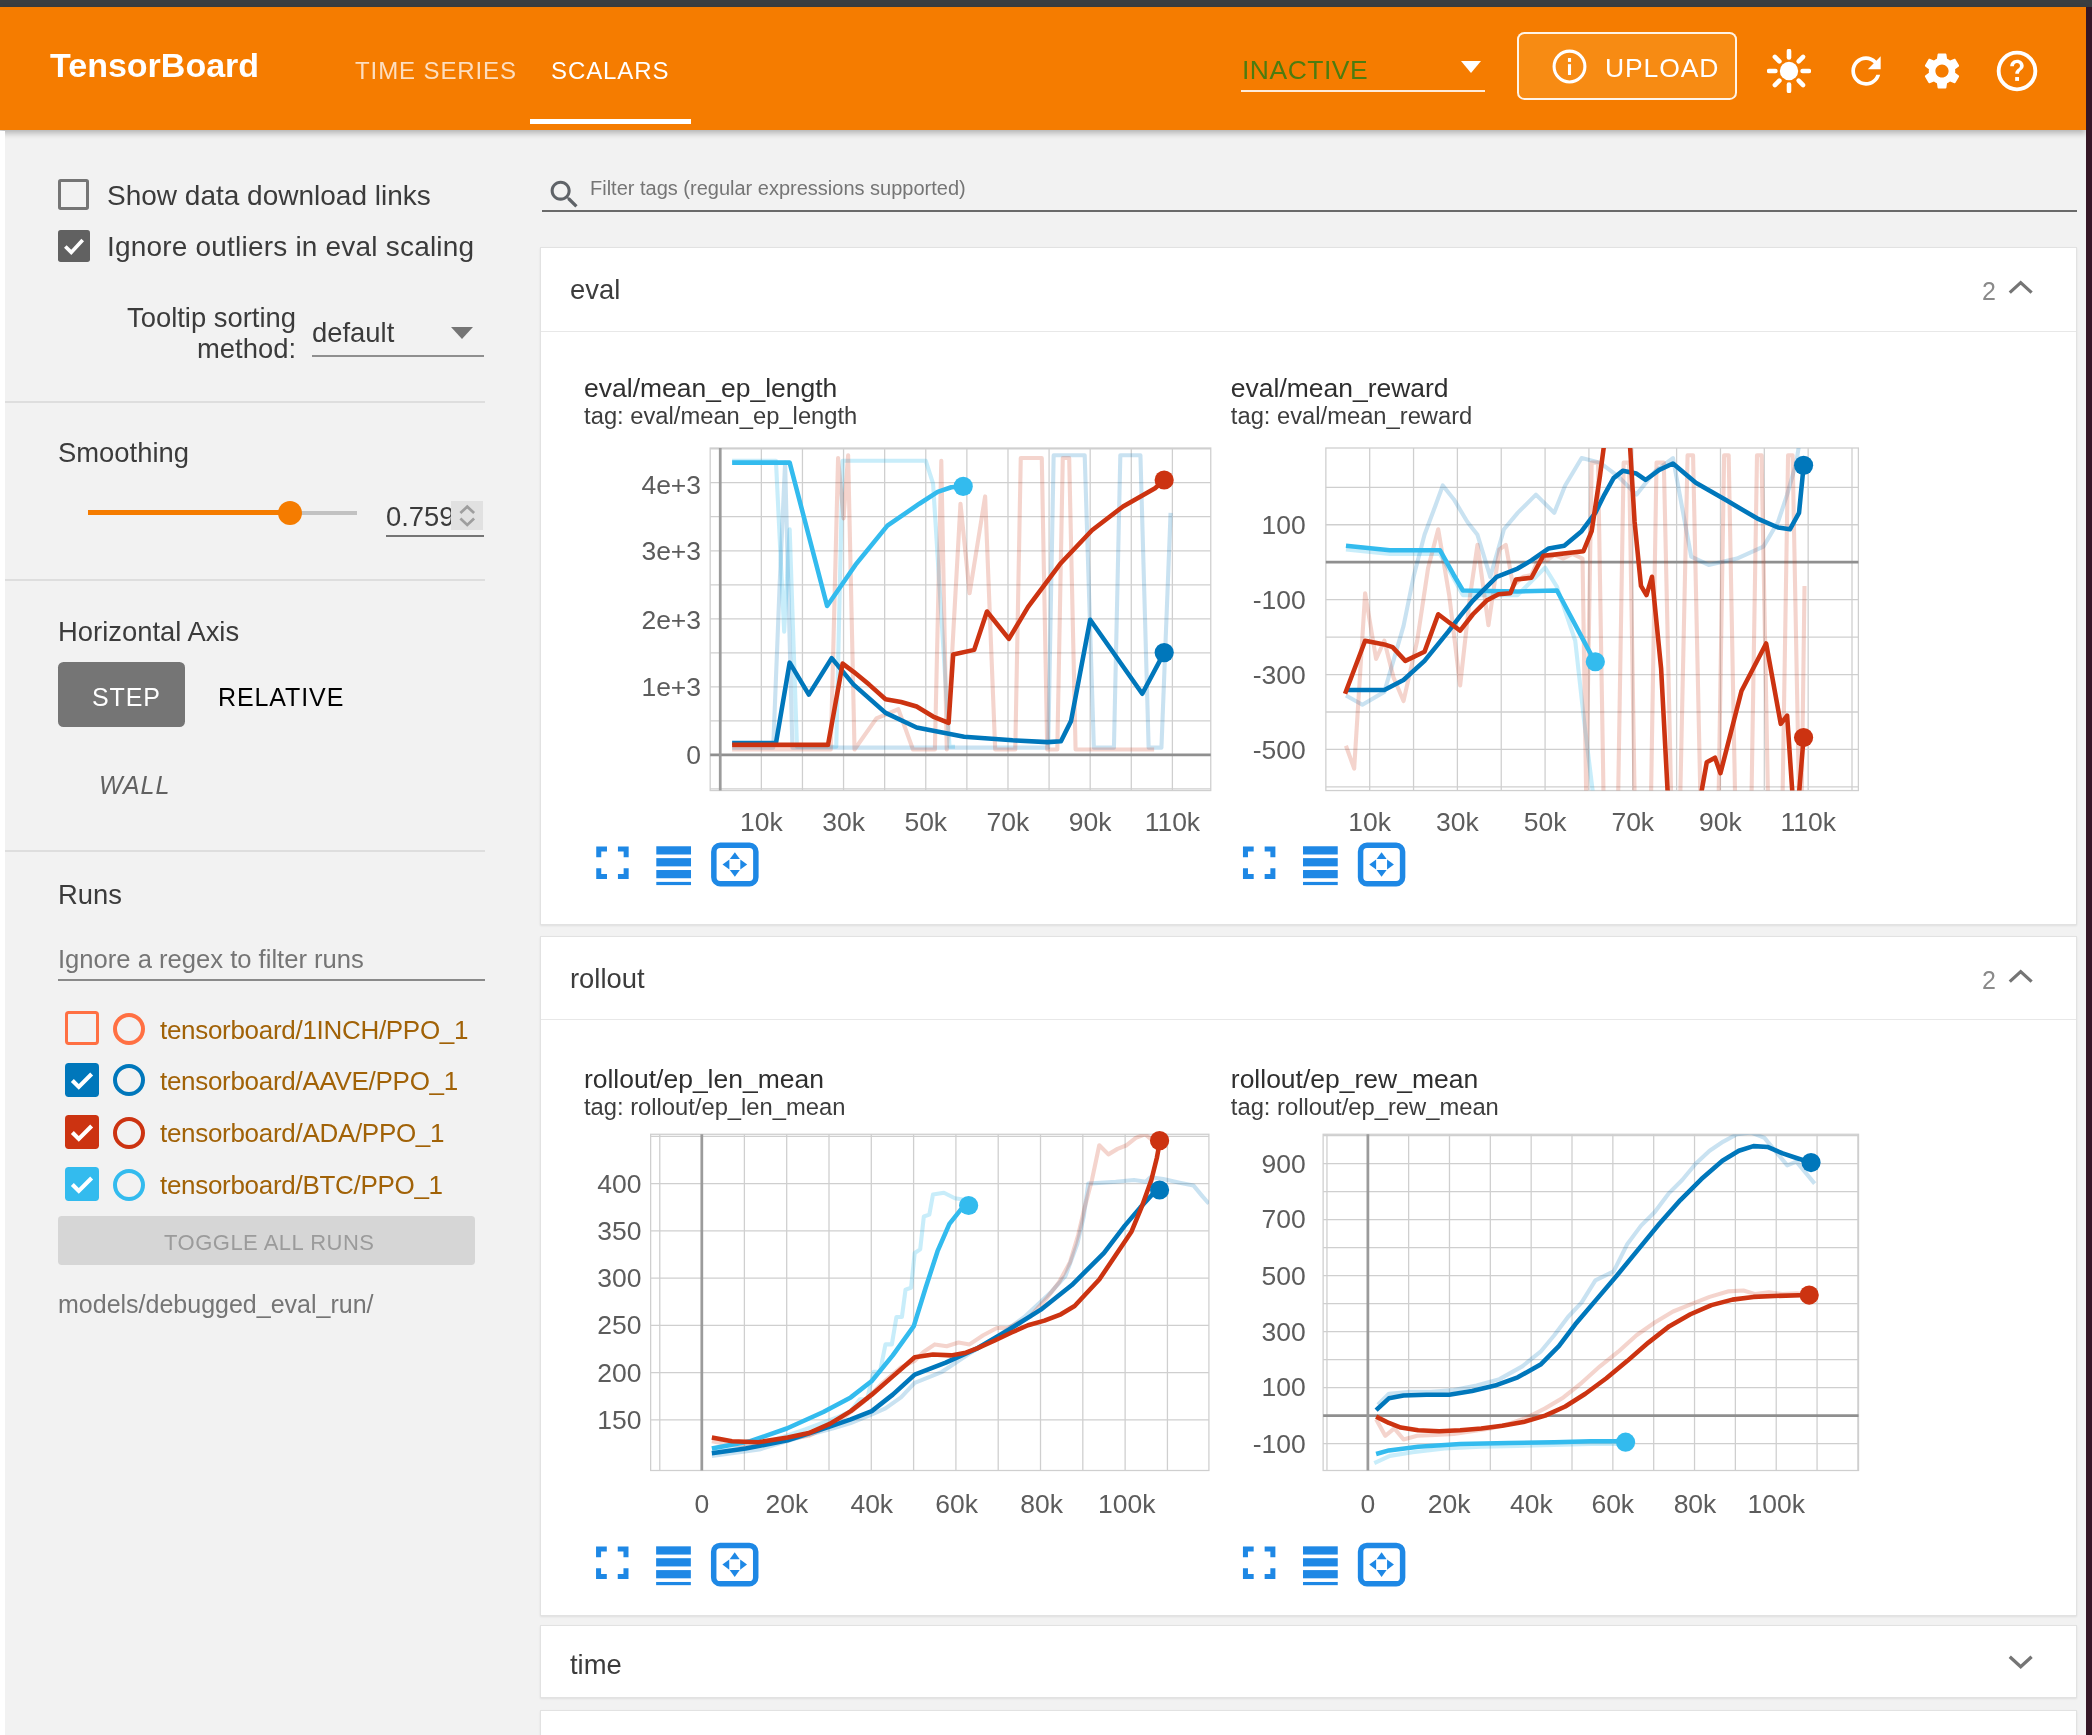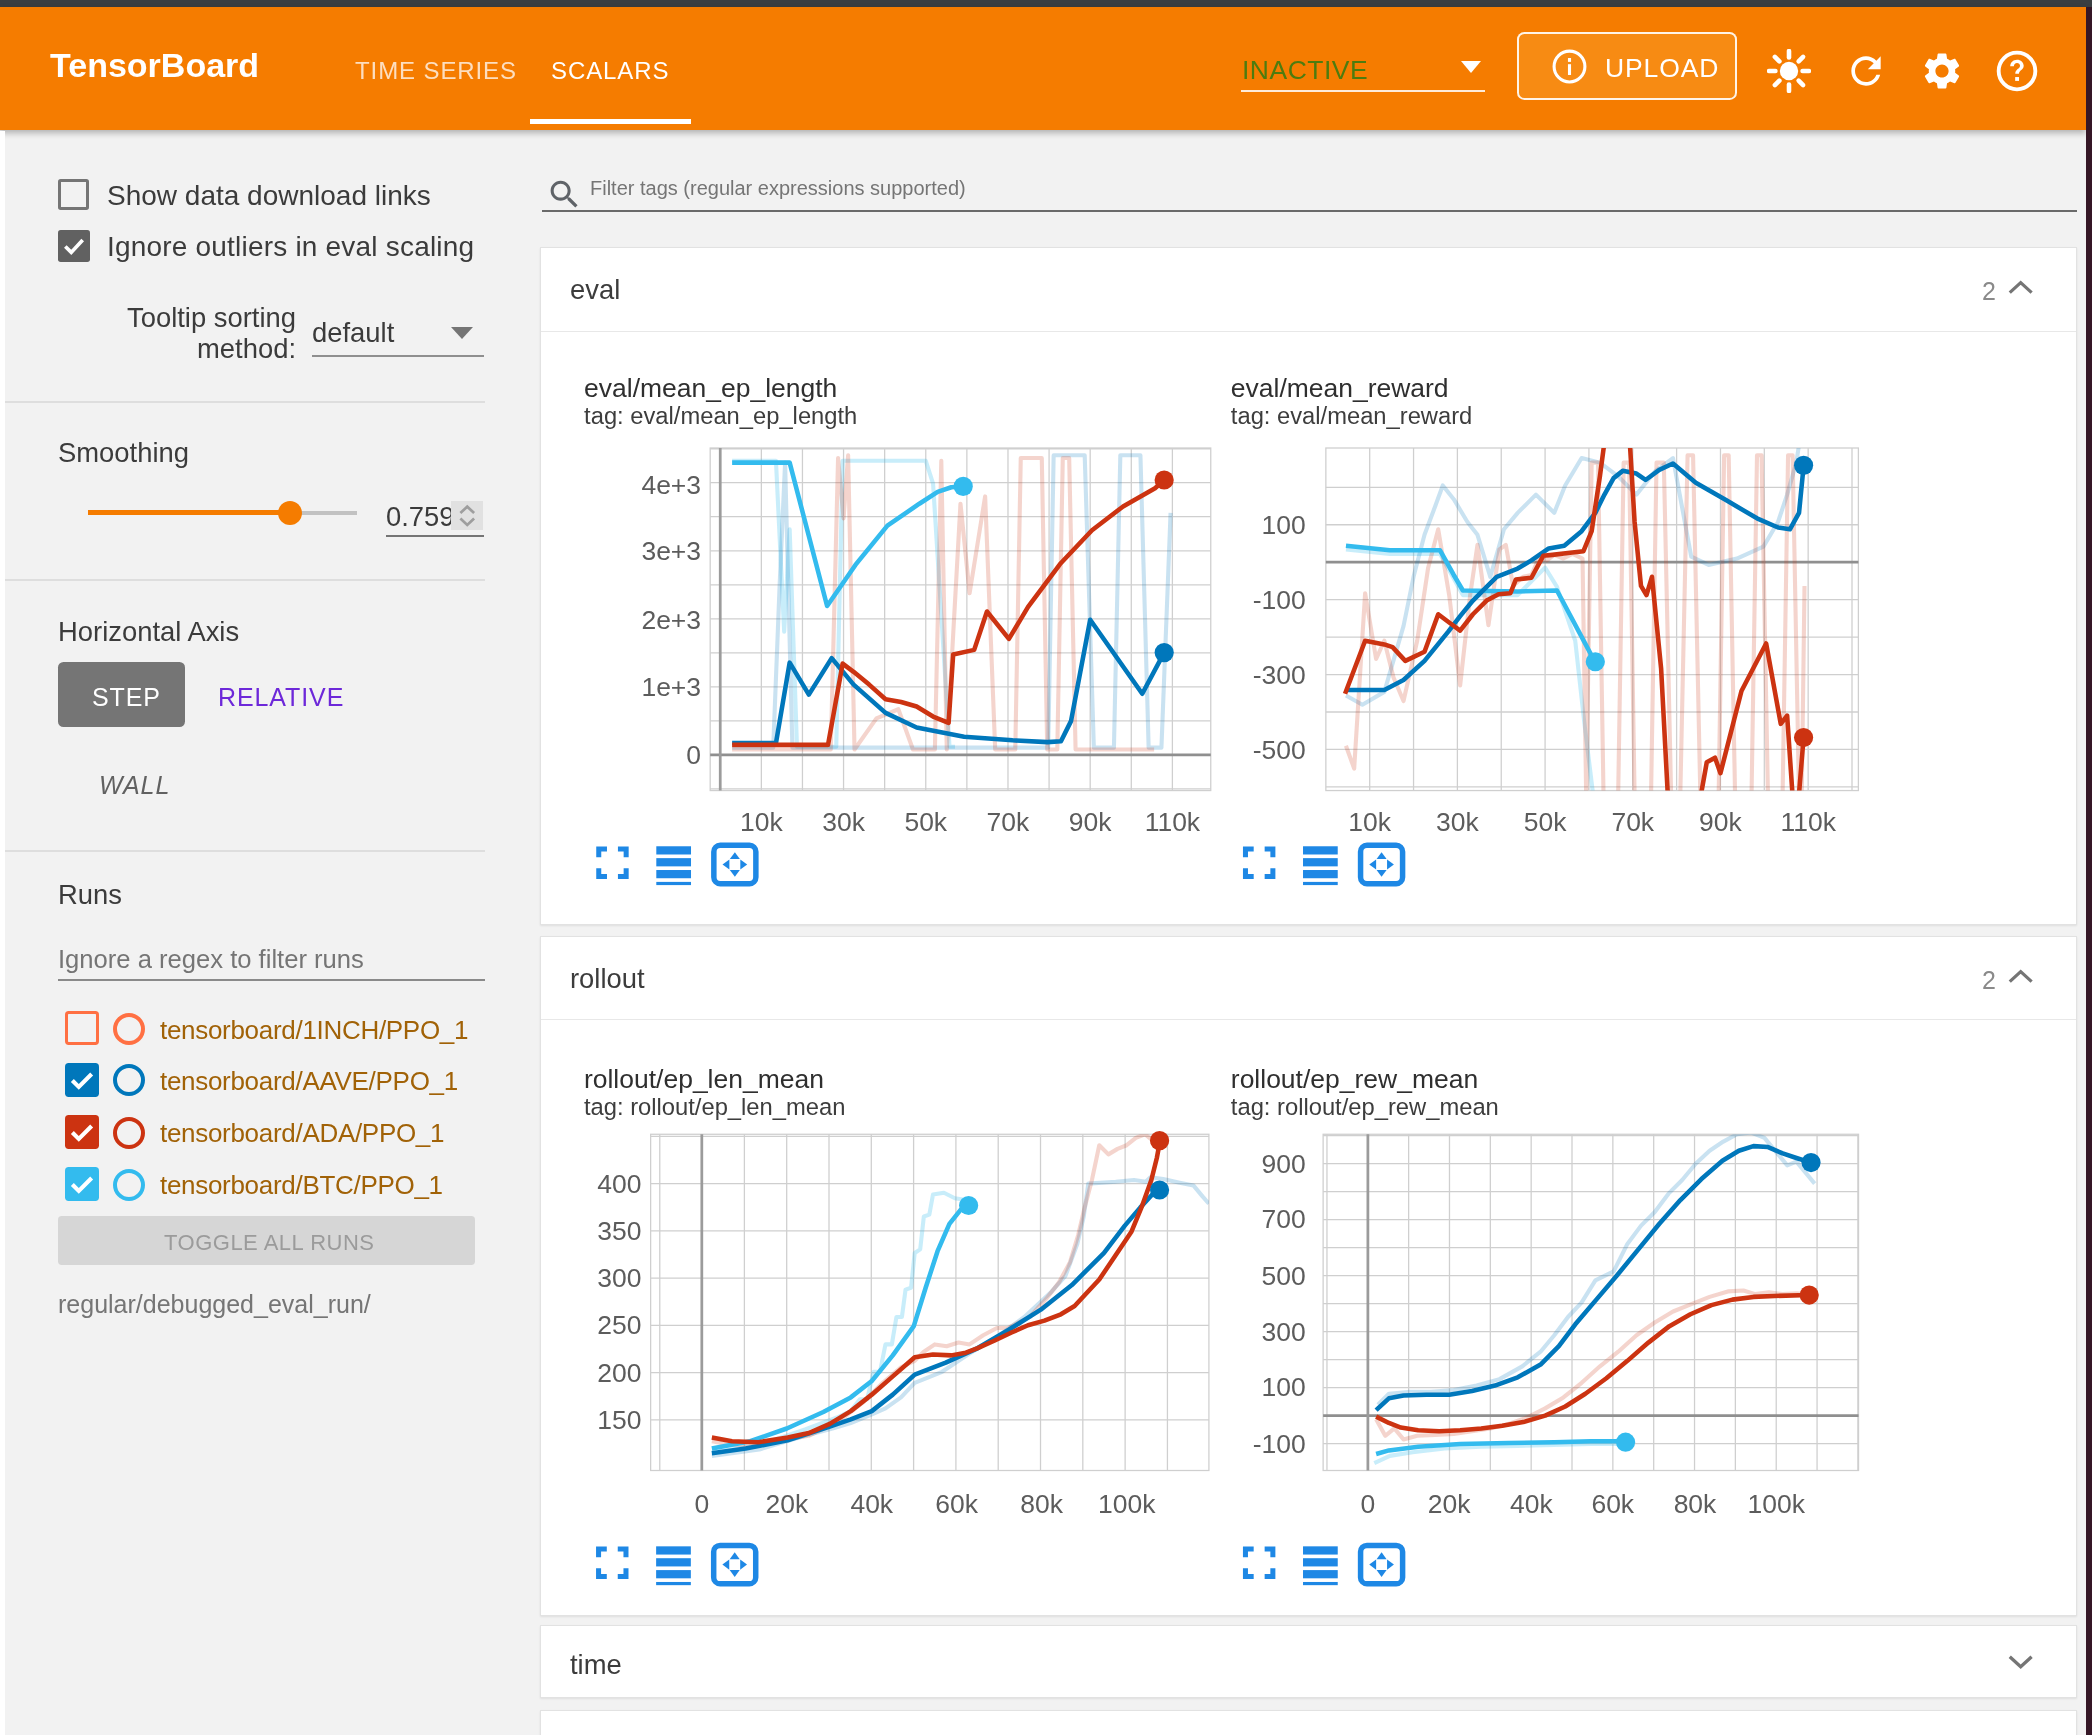--- a/index.html
+++ b/index.html
@@ -98,21 +98,21 @@
 <div class="abs" style="left:451px;top:501px;width:32px;height:29px;background:#e1e1e1;"></div>
 <svg class="abs" style="left:454px;top:503px;" width="26.5" height="25.6" viewBox="0 0 29 28">
  <path d="M7 11 L14.5 4 L22 11" fill="none" stroke="#9e9e9e" stroke-width="3"></path>
  <path d="M7 17 L14.5 24 L22 17" fill="none" stroke="#9e9e9e" stroke-width="3"></path>
   </svg>
 <div class="abs" style="left:386px;top:535px;width:98px;height:2.3px;background:#757575;"></div>
 <div class="abs divider" style="top:579px;"></div>
 <div class="abs sbt2" style="left:58px;top:616px;">Horizontal Axis</div>
 <div class="abs" style="left:58px;top:662px;width:127px;height:65px;background:#757575;border-radius:5.5px;"></div>
 <div class="abs" style="left:92px;top:683px;font-size:25px;color:#fff;letter-spacing:0.9px;">STEP</div>
-<div class="abs" style="left:218px;top:683px;font-size:25px;color:#6d28d9;letter-spacing:0.9px;">RELATIVE</div>
+<div class="abs" style="left:218px;top:683px;font-size:25px;color:#000000;letter-spacing:0.9px;">RELATIVE</div>
 <div class="abs" style="left:99px;top:771px;font-size:25px;color:#616161;letter-spacing:0.9px;font-style:italic;">WALL</div>
 <div class="abs divider" style="top:850px;"></div>
 <div class="abs sbt2" style="left:58px;top:879px;">Runs</div>
 <div class="abs" style="left:58px;top:945px;font-size:25.6px;color:#757575;">Ignore a regex to filter runs</div>
 <div class="abs" style="left:58px;top:979px;width:427px;height:1.8px;background:#8a8a8a;"></div>
 <div class="rbox" style="top:1011px;border:3.7px solid #ff7043;box-sizing:border-box;"></div>
 <div class="ring" style="top:1013px;border-color:#ff7043;"></div>
 <div class="rlbl" style="top:1015px;">tensorboard/1INCH/PPO_1</div>
 <div class="rbox" style="top:1063px;background:#0077bb;"><svg width="34" height="34" viewBox="0 0 37 37">
       <path d="M8 19 l7 7 l14 -14" fill="none" stroke="#fff" stroke-width="4.5"></path>
@@ -124,21 +124,21 @@
     </svg></div>
 <div class="ring" style="top:1117px;border-color:#cc3311;"></div>
 <div class="rlbl" style="top:1118px;">tensorboard/ADA/PPO_1</div>
 <div class="rbox" style="top:1167px;background:#33bbee;"><svg width="34" height="34" viewBox="0 0 37 37">
       <path d="M8 19 l7 7 l14 -14" fill="none" stroke="#fff" stroke-width="4.5"></path>
     </svg></div>
 <div class="ring" style="top:1169px;border-color:#33bbee;"></div>
 <div class="rlbl" style="top:1170px;">tensorboard/BTC/PPO_1</div>
 <div class="abs" style="left:58px;top:1216px;width:417px;height:49px;background:#d6d6d6;border-radius:3.7px;"></div>
 <div class="abs" style="left:164px;top:1230px;font-size:22px;color:#9b9b9b;letter-spacing:0.5px;">TOGGLE ALL RUNS</div>
-<div class="abs" style="left:58px;top:1290px;font-size:25px;color:#757575;">regular/debugged_eval_run/</div>
+<div class="abs" style="left:58px;top:1290px;font-size:25px;color:#757575;">models/debugged_eval_run/</div>
 
 <svg class="abs" style="left:546px;top:176px;" width="37" height="37" viewBox="0 0 24 24" fill="#5f6368">
  <path d="M15.5 14h-.79l-.28-.27C15.41 12.59 16 11.11 16 9.5 16 5.91 13.09 3 9.5 3S3 5.91 3 9.5 5.91 16 9.5 16c1.61 0 3.09-.59 4.23-1.57l.27.28v.79l5 4.99L20.49 19l-4.99-5zm-6 0C7.01 14 5 11.99 5 9.5S7.01 5 9.5 5 14 7.01 14 9.5 11.99 14 9.5 14z"></path>
 </svg>
 <div class="abs" style="left:590px;top:177px;font-size:20px;color:#757575;">Filter tags (regular expressions supported)</div>
 <div class="abs" style="left:542px;top:210px;width:1535px;height:1.8px;background:#6a6a6a;"></div>
 
 <div class="card" style="top:247px;height:676px;">
  <div class="chead">eval</div>
  <div class="cnum">2</div>

